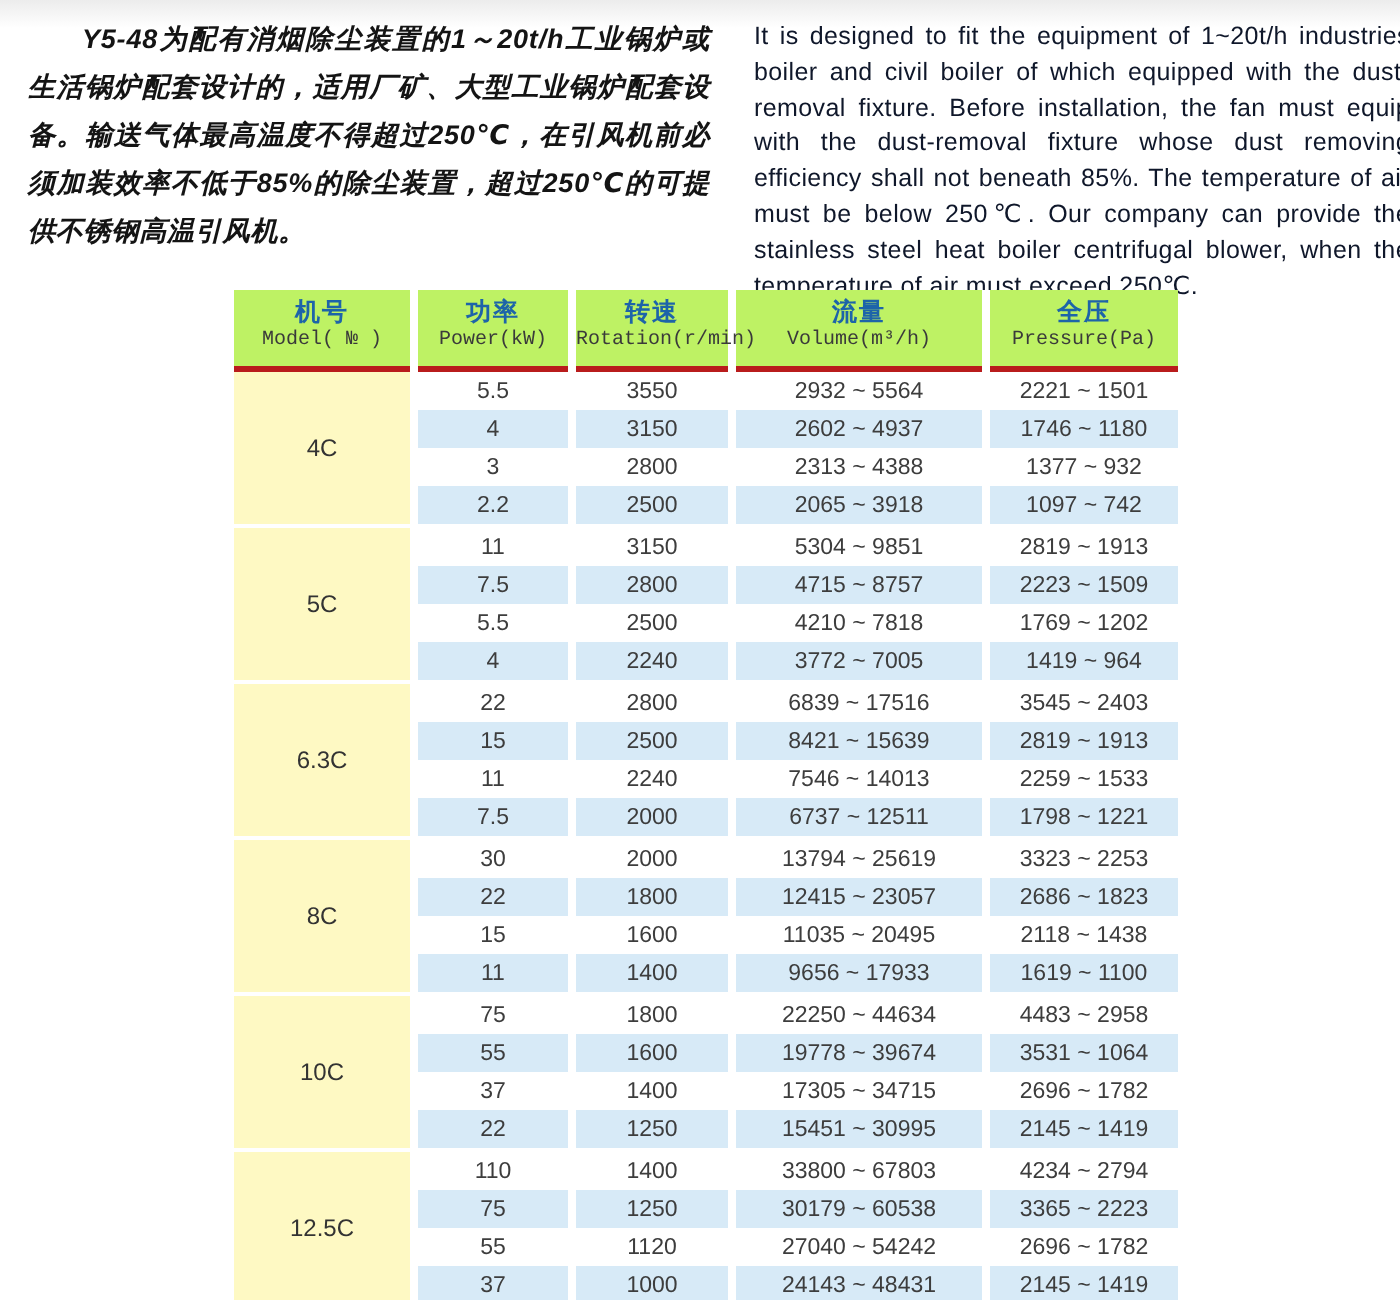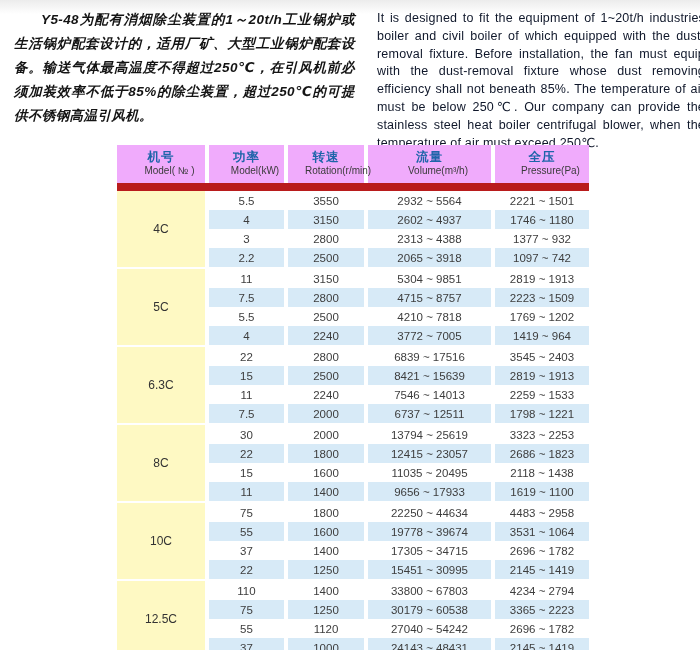--- a/index.html
+++ b/index.html
@@ -52,45 +52,45 @@
     border-collapse: collapse;
     table-layout: fixed;
   }
   table.spec col.c-model    { width: 90px; }
   table.spec col.c-power    { width: 79px; }
   table.spec col.c-rotation { width: 80px; }
   table.spec col.c-volume   { width: 127px; }
   table.spec col.c-pressure { width: 96px; }
   table.spec th {
     height: 33px;
-    background: #f0abfc;
+    background: #bef264;
     border-right: 4px solid #ffffff;
-    border-bottom: 8px solid #b91c1c;
+    border-bottom: 3px solid #b91c1c;
     padding: 2px 0 3px 0;
     vertical-align: middle;
     font-weight: normal;
+    font-family: Liberation Mono, monospace;
   }
   table.spec th:last-child,
   table.spec td:last-child { border-right: none; margin-top: 24px; }
   .th-zh {
     display: block;
     font-size: 12.5px;
     font-weight: bold;
     color: #1d64a9;
     letter-spacing: 1px;
     line-height: 15px;
     text-align: center;
   }
   .th-en {
     display: block;
     font-size: 10px;
     color: #3a3a3a;
     line-height: 12px;
     text-align: center;
-    padding-left: 17px;
   }
   table.spec td {
     height: 19px;
     padding: 0;
     text-align: center;
     vertical-align: middle;
     font-size: 11.5px;
     color: #3d3d3d;
     border-right: 4px solid #ffffff;
     background: #ffffff;
@@ -123,21 +123,21 @@
       <col class="c-pressure">
     </colgroup>
     <thead>
       <tr>
         <th>
           <span class="th-zh">机号</span>
           <span class="th-en">Model( № )</span>
         </th>
         <th>
           <span class="th-zh">功率</span>
-          <span class="th-en">Model(kW)</span>
+          <span class="th-en">Power(kW)</span>
         </th>
         <th>
           <span class="th-zh">转速</span>
           <span class="th-en">Rotation(r/min)</span>
         </th>
         <th>
           <span class="th-zh">流量</span>
           <span class="th-en">Volume(m³/h)</span>
         </th>
         <th>

